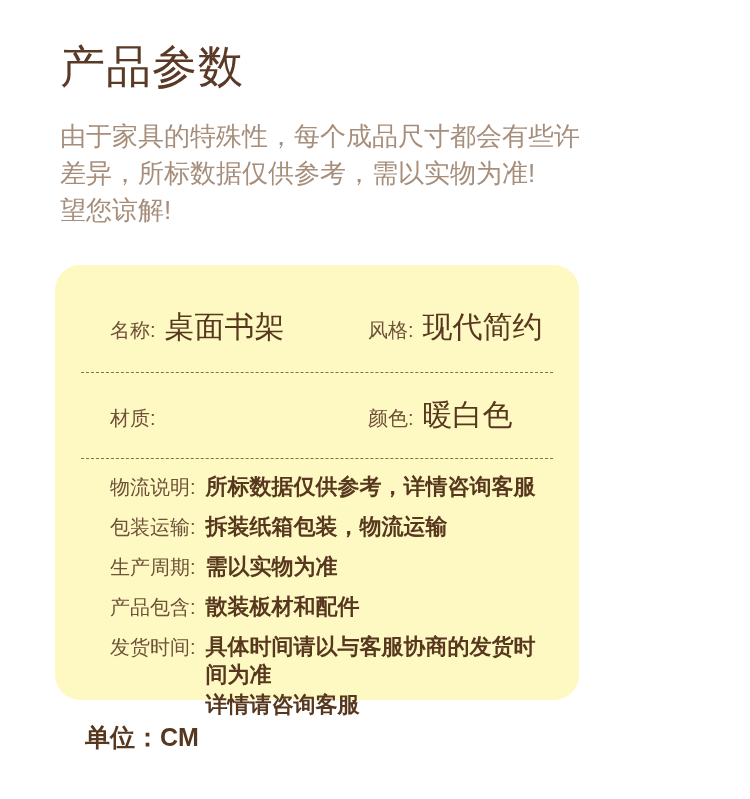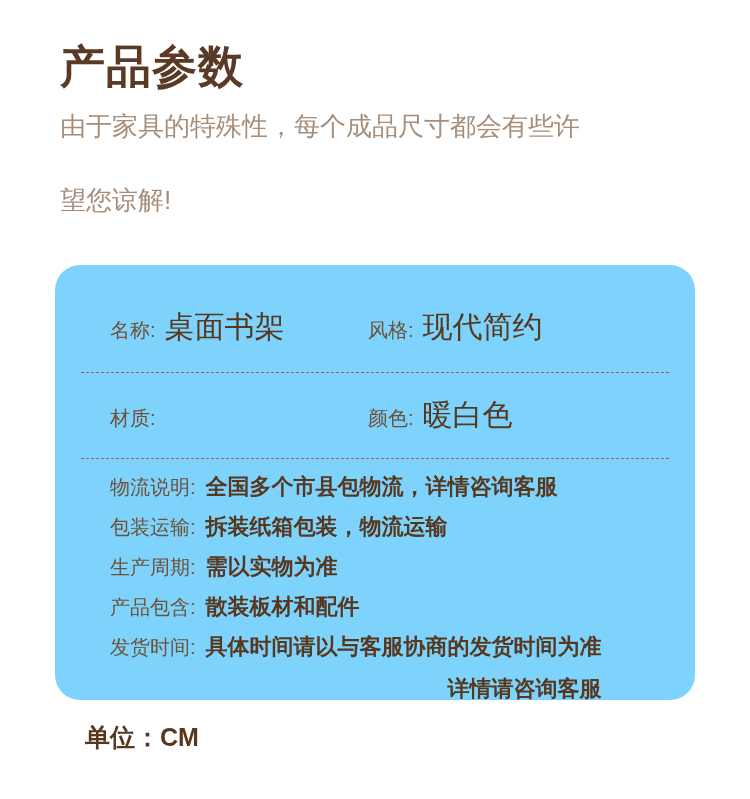--- a/index.html
+++ b/index.html
@@ -8,52 +8,52 @@
     background:#ffffff;
     font-family:"Liberation Sans", sans-serif;
     position:relative;
     overflow:hidden;
   }
   .page{position:absolute;inset:0;}
 
   
   .page-title{
     position:absolute;left:60px;top:42px;margin:0;
-    font-size:45px;font-weight:700;letter-spacing:1px;
+    font-size:45px;font-weight:400;letter-spacing:1px;
     color:#5a3a26;line-height:1.1;
   }
 
   
   .badge{position:absolute;top:0;right:0;width:120px;height:200px;}
 
   
   .desc{
-    position:absolute;left:60px;top:108px;margin:0;
+    position:absolute;left:60px;top:118px;margin:0;
     font-size:26px;line-height:37px;color:#a68e7b;
   }
 
   
   .card{
-    position:absolute;left:55px;top:265px;width:640px;height:435px;
-    background:#7dd3fc;border-radius:25px;box-sizing:border-box;
+    position:absolute;left:55px;top:265px;width:524px;height:435px;
+    background:#fef9c3;border-radius:25px;box-sizing:border-box;
   }
   .spec-row{display:flex;align-items:baseline;padding-left:55px;padding-right:30px;}
   .spec-row.row-a{padding-top:42px;padding-bottom:24px;}
   .spec-row.row-b{padding-top:22px;padding-bottom:22px;}
   .pair{display:flex;align-items:baseline;}
   .pair-1{width:258px;flex:none;}
   .lbl{font-size:20px;color:#6e5138;margin-right:9px;white-space:nowrap;}
   .val{font-size:30px;font-weight:normal;color:#57381f;white-space:nowrap;}
   .divider{border-top:1px dashed #8a6a50;margin:0 26px;height:0;}
 
-  .info{padding:14px 30px 0 55px;text-align:right;}
+  .info{padding:14px 30px 0 55px;}
   .info-row{display:flex;align-items:flex-start;margin-bottom:12px;}
   .ilbl{font-size:20px;line-height:28px;color:#6e5138;margin-right:10px;white-space:nowrap;}
   .ival{font-size:22px;line-height:28px;font-weight:bold;color:#57381f;}
-  .ival .line2{margin-top:14px;}
+  .ival .line2{margin-top:2px;}
 
   
   .unit{
     position:absolute;left:85px;top:721px;
     font-size:25px;font-weight:bold;color:#57381f;
   }
 </style>
 </head>
 <body>
 
@@ -62,21 +62,21 @@
   <h1 class="page-title">产品参数</h1>
 
   <div class="badge">
     
     
     
   </div>
 
   <p class="desc">
     <span>由于家具的特殊性，每个成品尺寸都会有些许</span><br>
-    <br>
+    <span>差异，所标数据仅供参考，需以实物为准!</span><br>
     <span>望您谅解!</span>
   </p>
 
   <div class="card">
 
     <div class="spec-row row-a">
       <div class="pair pair-1">
         <span class="lbl">名称:</span>
         <span class="val">桌面书架</span>
       </div>
@@ -96,21 +96,21 @@
         <span class="lbl">颜色:</span>
         <span class="val">暖白色</span>
       </div>
     </div>
 
     <div class="divider"></div>
 
     <div class="info">
       <div class="info-row">
         <span class="ilbl">物流说明:</span>
-        <span class="ival">全国多个市县包物流，详情咨询客服</span>
+        <span class="ival">所标数据仅供参考，详情咨询客服</span>
       </div>
       <div class="info-row">
         <span class="ilbl">包装运输:</span>
         <span class="ival">拆装纸箱包装，物流运输</span>
       </div>
       <div class="info-row">
         <span class="ilbl">生产周期:</span>
         <span class="ival">需以实物为准</span>
       </div>
       <div class="info-row">

